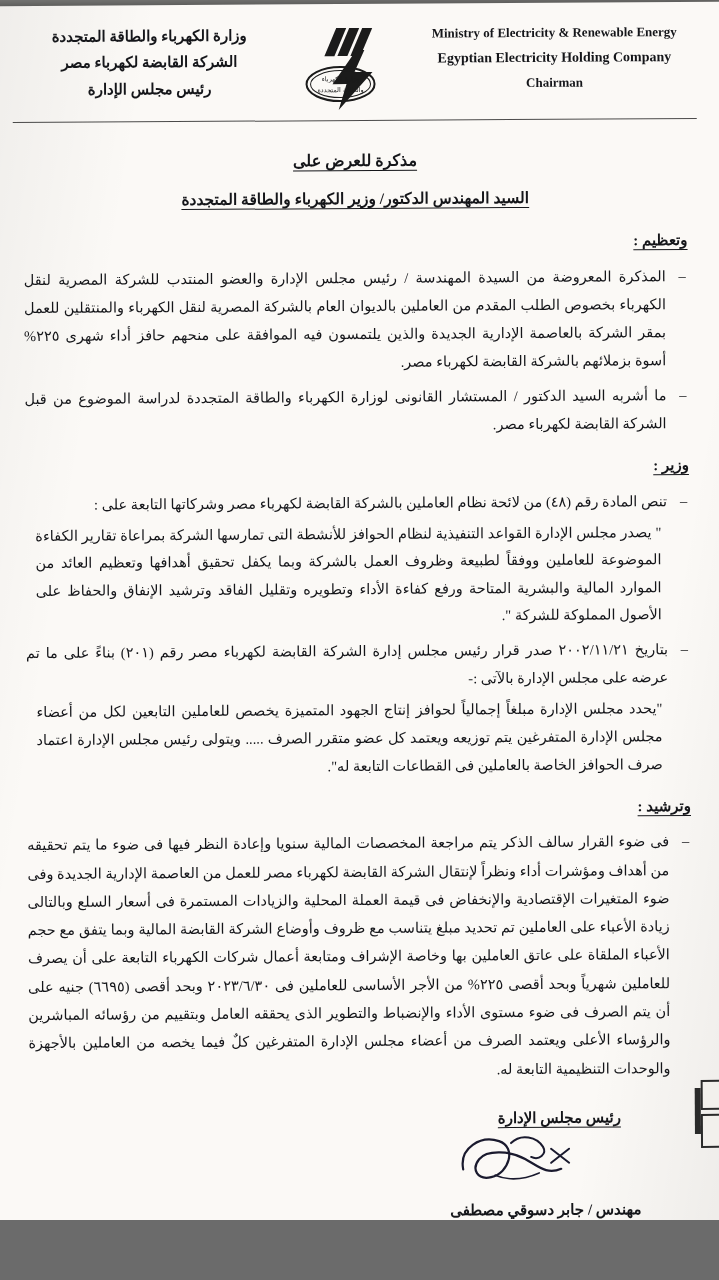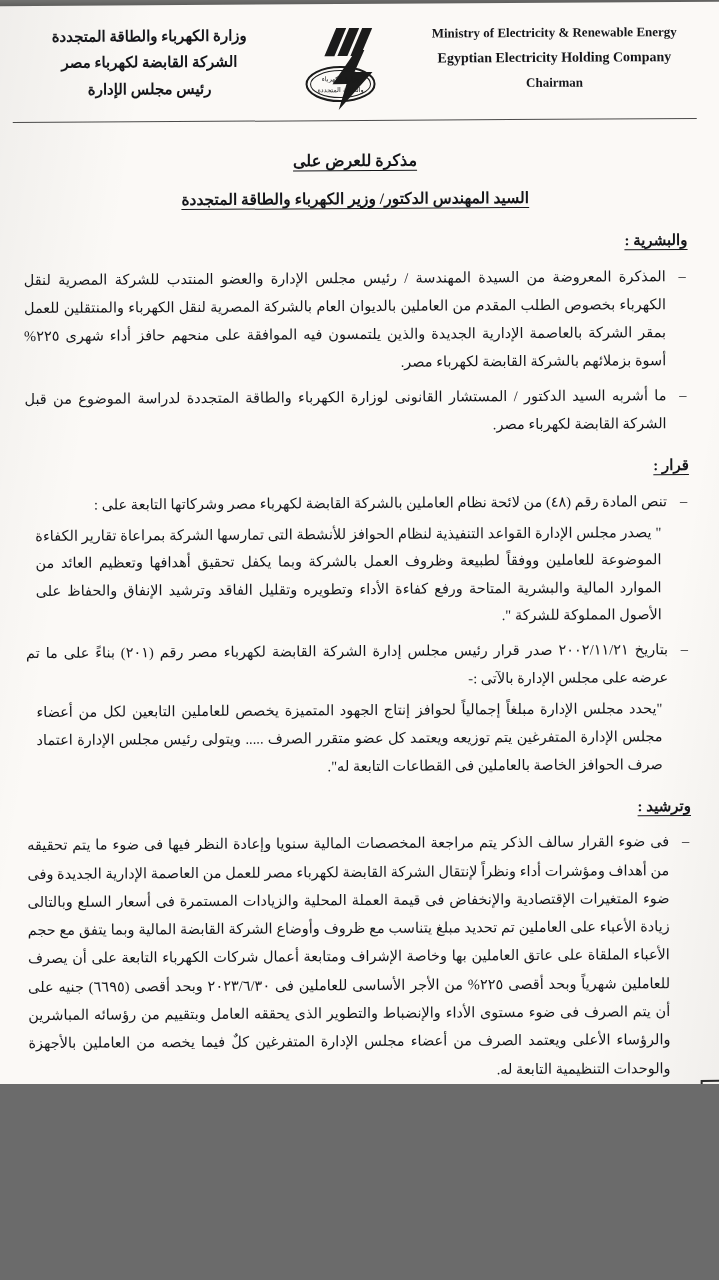--- a/index.html
+++ b/index.html
@@ -3,21 +3,21 @@
 <meta charset="utf-8">
 <style>
   html, body {
     margin: 0;
     padding: 0;
     background: #6b6b6b;
   }
   .page {
     position: relative;
     width: 719px;
-    height: 1084px;
+    height: 1220px;
     overflow: hidden;
     background: #7a7a78;
     font-family: "Liberation Serif", serif;
   }
   
   .sheet {
     position: absolute;
     left: -12px;
     top: 4px;
     width: 740px;
@@ -223,28 +223,28 @@
 
       <div class="doc-body">
 
         <div class="title">
           <u>مذكرة للعرض على</u>
         </div>
 
         <div class="subtitle">السيد المهندس الدكتور/ وزير الكهرباء والطاقة المتجددة</div>
 
         <div class="label-line">
-          <span class="section-label">والبشرية :</span>
+          <span class="section-label">وتعظيم :</span>
         </div>
 
         <div class="para dash-para">المذكرة المعروضة من السيدة المهندسة / رئيس مجلس الإدارة والعضو المنتدب للشركة المصرية لنقل الكهرباء بخصوص الطلب المقدم من العاملين بالديوان العام بالشركة المصرية لنقل الكهرباء والمنتقلين للعمل بمقر الشركة بالعاصمة الإدارية الجديدة والذين يلتمسون فيه الموافقة على منحهم حافز أداء شهرى ٢٢٥% أسوة بزملائهم بالشركة القابضة لكهرباء مصر.</div>
         <div class="para dash-para">ما أشربه السيد الدكتور / المستشار القانونى لوزارة الكهرباء والطاقة المتجددة لدراسة الموضوع من قبل الشركة القابضة لكهرباء مصر.</div>
 
         <div class="label-line">
-          <span class="section-label">قرار :</span>
+          <span class="section-label">وزير :</span>
         </div>
 
         <div class="para dash-para">تنص المادة رقم (٤٨) من لائحة نظام العاملين بالشركة القابضة لكهرباء مصر وشركاتها التابعة على :</div>
         <div class="para quote tight">" يصدر مجلس الإدارة القواعد التنفيذية لنظام الحوافز للأنشطة التى تمارسها الشركة بمراعاة تقارير الكفاءة الموضوعة للعاملين ووفقاً لطبيعة وظروف العمل بالشركة وبما يكفل تحقيق أهدافها وتعظيم العائد من الموارد المالية والبشرية المتاحة ورفع كفاءة الأداء وتطويره وتقليل الفاقد وترشيد الإنفاق والحفاظ على الأصول المملوكة للشركة ".</div>
 
         <div class="para dash-para">بتاريخ ٢٠٠٢/١١/٢١ صدر قرار رئيس مجلس إدارة الشركة القابضة لكهرباء مصر رقم (٢٠١) بناءً على ما تم عرضه على مجلس الإدارة بالآتى :-</div>
         <div class="para quote tight">"يحدد مجلس الإدارة مبلغاً إجمالياً لحوافز إنتاج الجهود المتميزة يخصص للعاملين التابعين لكل من أعضاء مجلس الإدارة المتفرغين يتم توزيعه ويعتمد كل عضو متقرر الصرف ..... ويتولى رئيس مجلس الإدارة اعتماد صرف الحوافز الخاصة بالعاملين فى القطاعات التابعة له".</div>
 
         <div class="label-line">
           <span class="section-label">وترشيد :</span>

